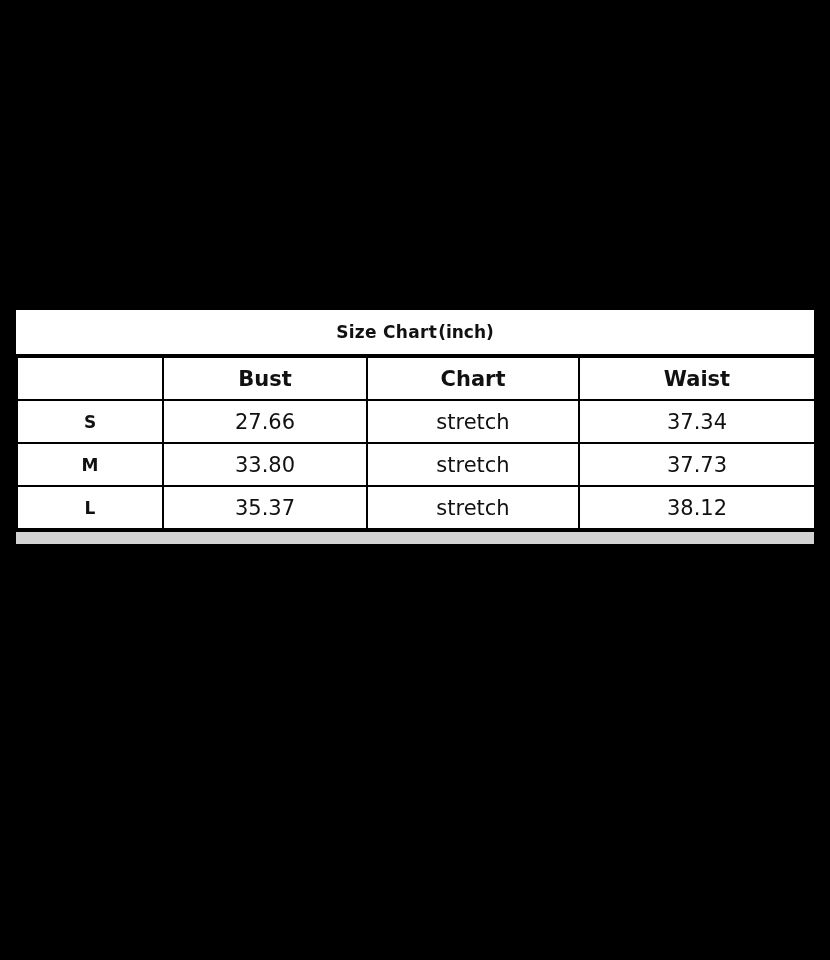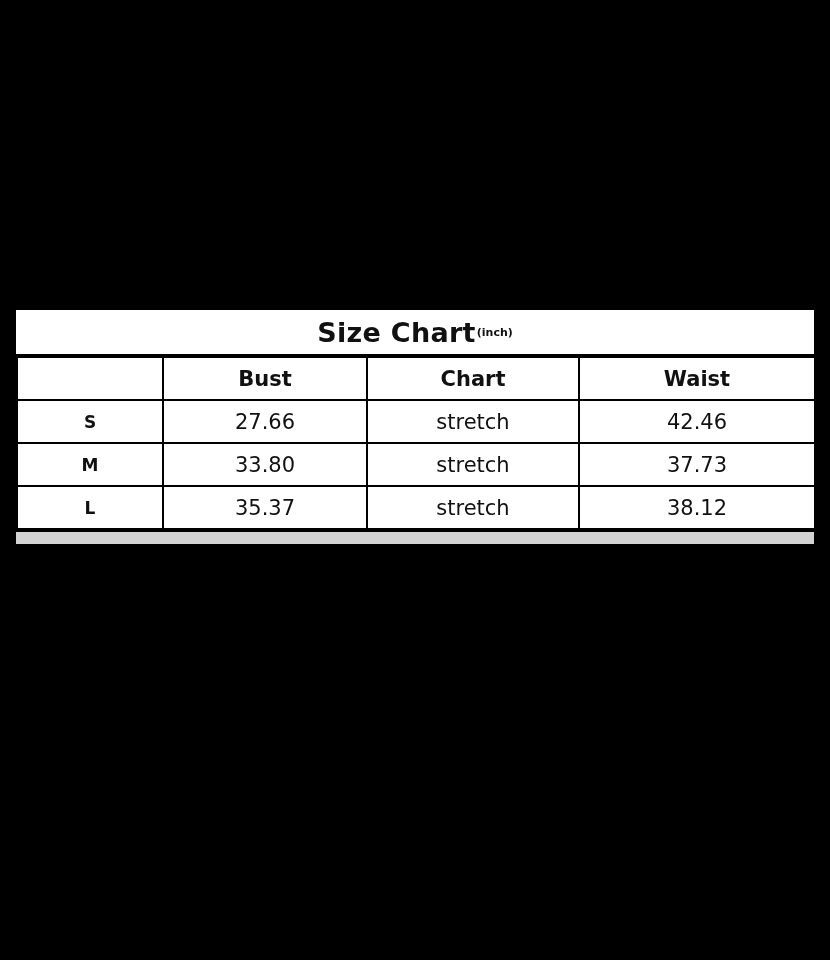--- a/index.html
+++ b/index.html
@@ -28,27 +28,27 @@
   }
   .title-bar {
     height: 44px;
     background: #ffffff;
     display: flex;
     align-items: center;
     justify-content: center;
     border-bottom: 2px solid #000000;
   }
   .title-main {
-    font-size: 27px;
+    font-size: 17px;
     font-weight: bold;
     color: #111111;
     letter-spacing: 0.3px;
   }
   .title-unit {
-    font-size: 11px;
+    font-size: 17px;
     font-weight: bold;
     color: #111111;
     margin-left: 1px;
   }
   table.size-chart {
     border-collapse: collapse;
     width: 798px;
     table-layout: fixed;
     background: #ffffff;
   }
@@ -103,21 +103,21 @@
           <th>Bust</th>
           <th>Chart</th>
           <th>Waist</th>
         </tr>
       </thead>
       <tbody>
         <tr>
           <td class="size-label">S</td>
           <td>27.66</td>
           <td>stretch</td>
-          <td>42.46</td>
+          <td>37.34</td>
         </tr>
         <tr>
           <td class="size-label">M</td>
           <td>33.80</td>
           <td>stretch</td>
           <td>37.73</td>
         </tr>
         <tr>
           <td class="size-label">L</td>
           <td>35.37</td>

